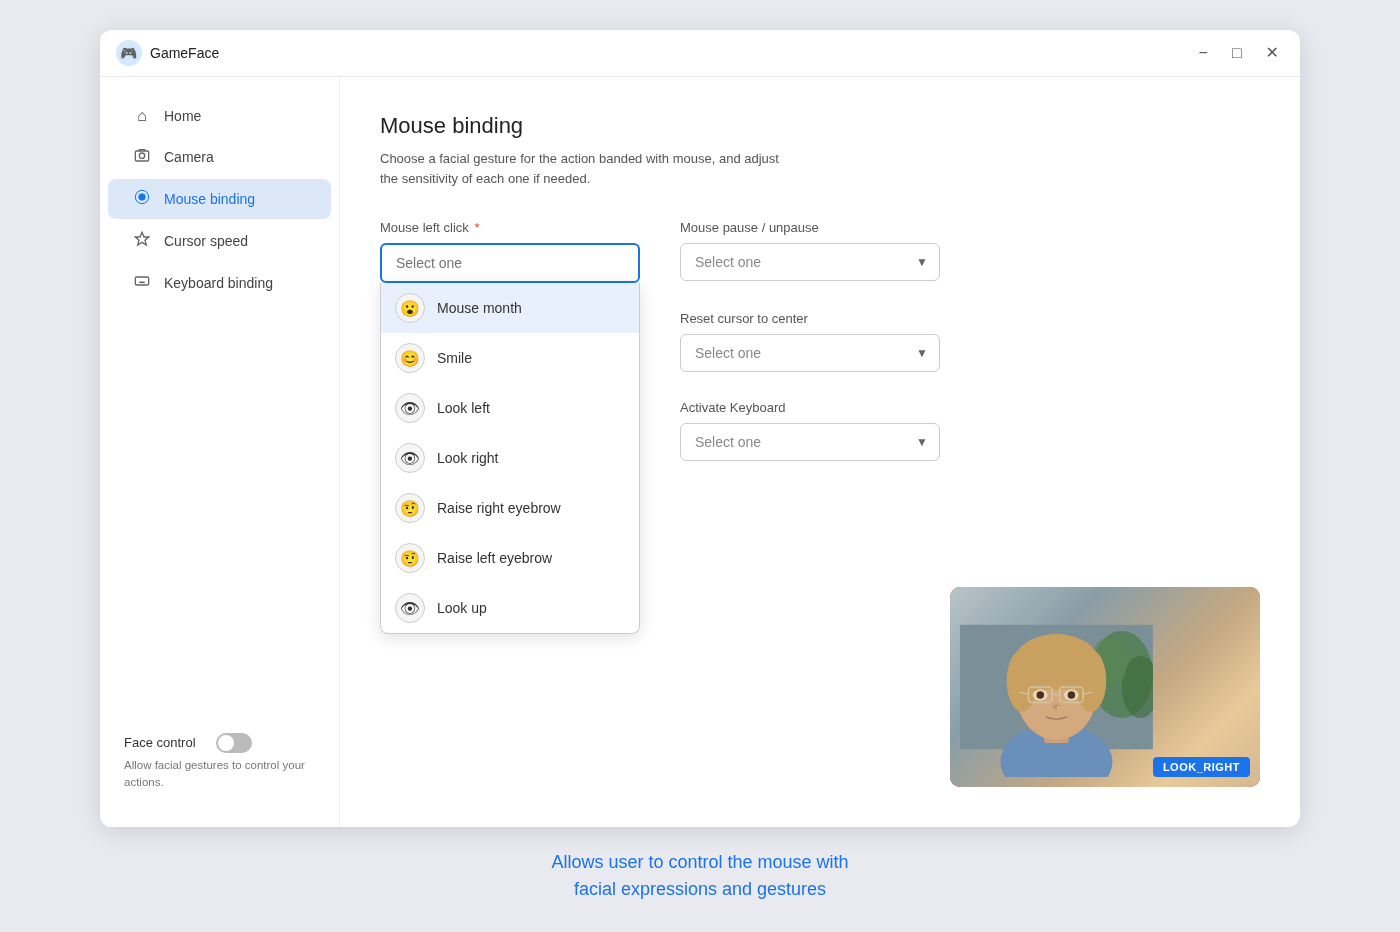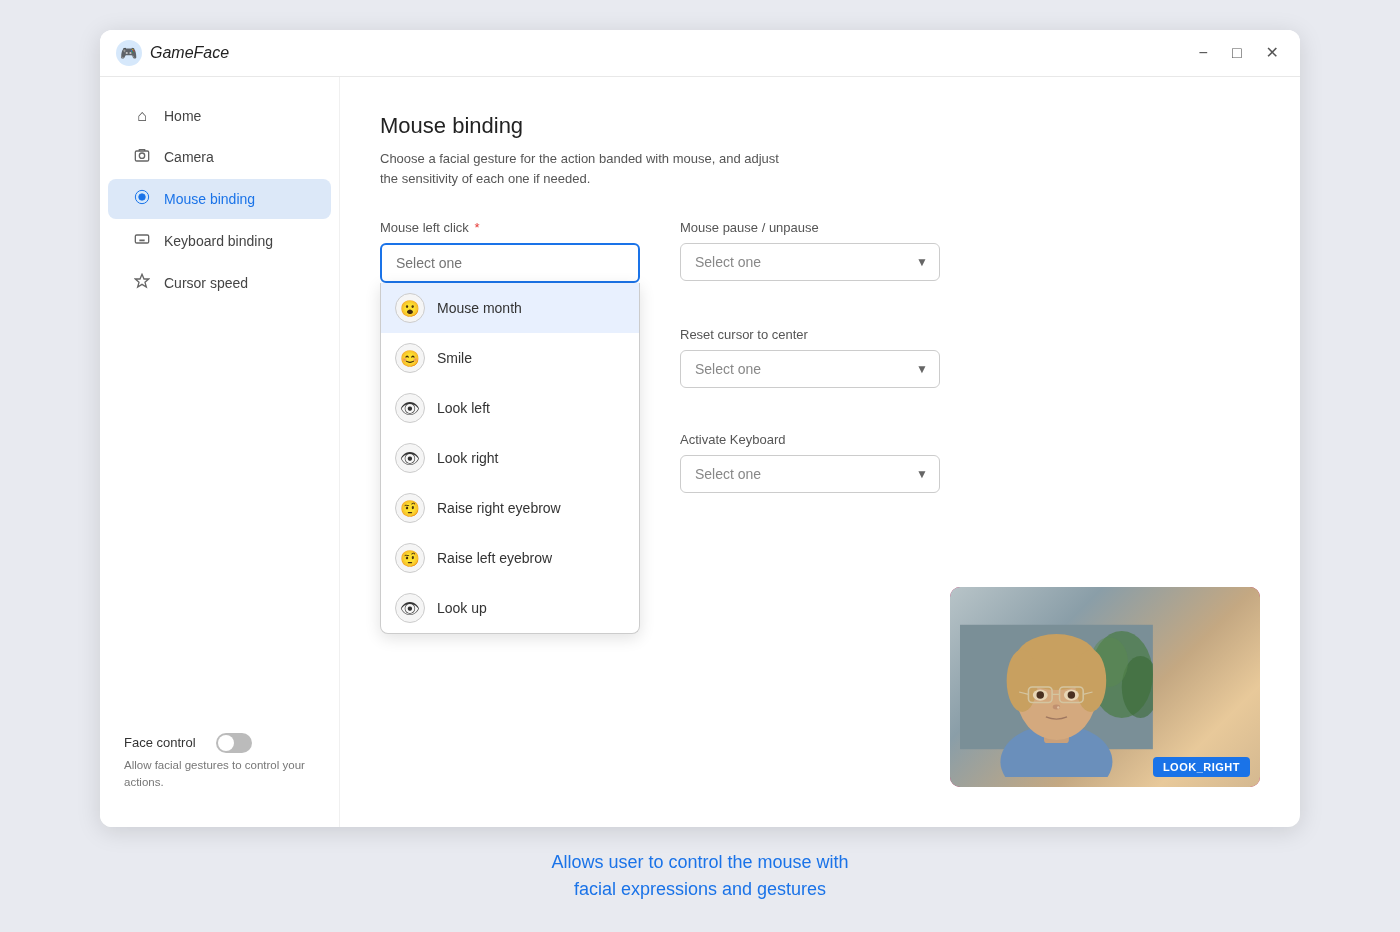--- a/index.html
+++ b/index.html
@@ -38,24 +38,23 @@
       width: 26px;
       height: 26px;
       border-radius: 50%;
       background: #d6e8fb;
       display: flex;
       align-items: center;
       justify-content: center;
       font-size: 14px;
     }
     .titlebar-title {
-      font-size: 16px;
+      font-size: 14px;
       font-weight: 500;
       color: #222;
-      font-style: italic;
     }
     .titlebar-controls {
       display: flex;
       gap: 14px;
       align-items: center;
     }
     .titlebar-btn {
       font-size: 16px;
       color: #555;
       cursor: pointer;
@@ -156,21 +155,21 @@
     .page-desc {
       font-size: 13px;
       color: #555;
       margin-bottom: 32px;
       max-width: 400px;
       line-height: 1.5;
     }
     .form-grid {
       display: grid;
       grid-template-columns: 1fr 1fr 1fr;
-      gap: 44px 40px;
+      gap: 28px 40px;
       max-width: 860px;
     }
     .form-group {
       display: flex;
       flex-direction: column;
       gap: 8px;
     }
     .form-label {
       font-size: 13px;
       color: #555;
@@ -341,37 +340,37 @@
             <svg width="16" height="16" viewBox="0 0 24 24" fill="#1a73e8" stroke="#1a73e8" stroke-width="1">
               <circle cx="12" cy="12" r="10" fill="#d6e8fb" stroke="#1a73e8" stroke-width="1.5"></circle>
               <circle cx="12" cy="12" r="5" fill="#1a73e8"></circle>
             </svg>
           </span>
           <span>Mouse binding</span>
         </div>
         <div class="sidebar-item">
           <span class="icon">
             <svg width="16" height="16" viewBox="0 0 24 24" fill="none" stroke="#666" stroke-width="2">
+              <polygon points="12,2 15,9 22,9 16.5,14 18.5,21 12,17 5.5,21 7.5,14 2,9 9,9"></polygon>
+            </svg>
+          </span>
+          <span>Cursor speed</span>
+        </div>
+        <div class="sidebar-item">
+          <span class="icon">
+            <svg width="16" height="16" viewBox="0 0 24 24" fill="none" stroke="#666" stroke-width="2">
               <rect x="2" y="6" width="20" height="12" rx="2"></rect>
               <line x1="6" y1="10" x2="6" y2="10" stroke-width="2.5"></line>
               <line x1="10" y1="10" x2="10" y2="10" stroke-width="2.5"></line>
               <line x1="14" y1="10" x2="14" y2="10" stroke-width="2.5"></line>
               <line x1="18" y1="10" x2="18" y2="10" stroke-width="2.5"></line>
               <line x1="8" y1="14" x2="16" y2="14" stroke-width="2.5"></line>
             </svg>
           </span>
           <span>Keyboard binding</span>
-        </div>
-        <div class="sidebar-item">
-          <span class="icon">
-            <svg width="16" height="16" viewBox="0 0 24 24" fill="none" stroke="#666" stroke-width="2">
-              <polygon points="12,2 15,9 22,9 16.5,14 18.5,21 12,17 5.5,21 7.5,14 2,9 9,9"></polygon>
-            </svg>
-          </span>
-          <span>Cursor speed</span>
         </div>
       </div>
       <div class="sidebar-bottom">
         <div class="face-control-label">
           <span>Face control</span>
           <div class="toggle">
             <div class="knob"></div>
           </div>
         </div>
         <div class="face-control-desc">Allow facial gestures to control your actions.</div>

